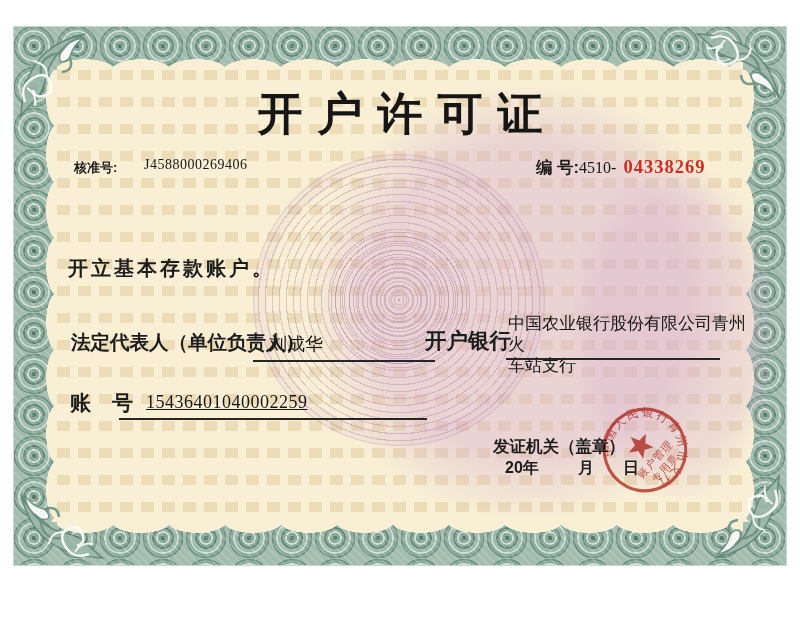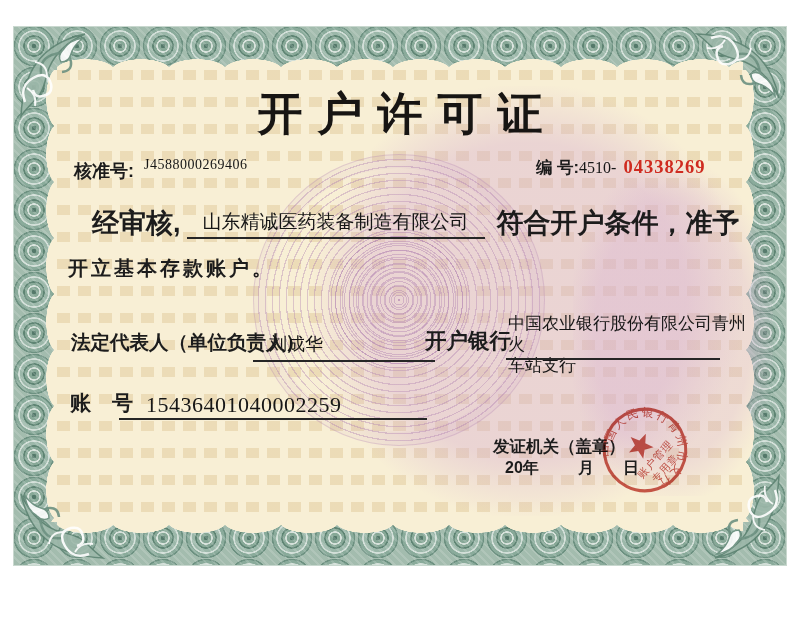--- a/index.html
+++ b/index.html
@@ -72,21 +72,21 @@
     background:repeating-radial-gradient(circle at 50% 50%, rgba(178,132,178,.45) 0 1px, rgba(178,132,178,0) 1px 4.5px);
   }
   
   .lbl{font-family:"Liberation Sans",sans-serif;font-weight:bold;color:#1c1c1c;}
   .val{font-family:"Liberation Serif",serif;color:#161616;}
   .title{
     position:absolute;left:0;right:0;top:58px;text-align:center;
     font-family:"Liberation Serif",serif;font-weight:bold;font-size:45px;
     letter-spacing:15px;color:#171513;text-indent:15px;
   }
-  .approval-label{position:absolute;left:61px;top:133px;font-size:18px;text-align:right;}
+  .approval-label{position:absolute;left:61px;top:133px;font-size:13px;text-align:right;}
   .approval-value{position:absolute;left:131px;top:131px;font-size:14px;letter-spacing:.5px;}
   .serial-row{position:absolute;left:523px;top:131px;display:flex;align-items:baseline;}
   .serial-label{font-size:16.5px;}
   .serial-prefix{font-size:16px;}
   .serial-number{font-size:18.5px;font-weight:bold;letter-spacing:1px;margin-left:7px;}
   .sentence1{position:absolute;left:79px;top:182px;display:flex;align-items:flex-end;}
   .s1-prefix{font-size:27px;line-height:1.15;}
   .company-underline{
     width:298px;margin:0 4px 0 6px;text-align:center;border-bottom:2px solid #262626;
     font-size:19px;padding-bottom:4px;line-height:1.1;
@@ -97,21 +97,21 @@
   .rep-underline{
     position:absolute;left:240px;top:306px;width:166px;height:28px;
     border-bottom:2px solid #262626;font-size:18px;padding-left:16px;
   }
   .bank-label{position:absolute;left:412px;top:300px;font-size:21.5px;}
   .bank-name{position:absolute;left:495px;top:287px;width:252px;font-size:17px;line-height:21px;}
   .bank-underline{position:absolute;left:493px;top:332px;width:214px;border-top:2px solid #262626;}
   .account-label{position:absolute;left:57px;top:363px;font-size:21px;}
   .account-underline{
     position:absolute;left:106px;top:366px;width:281px;height:26px;
-    border-bottom:2px solid #262626;font-size:22px;padding-left:27px;letter-spacing:.5px;
+    border-bottom:2px solid #262626;font-size:18px;padding-left:27px;letter-spacing:.5px;text-decoration:underline;
   }
   .issuer-label{position:absolute;left:480px;top:410px;font-size:16.5px;}
   .date-row{position:absolute;left:0;top:432px;font-size:16px;font-weight:bold;color:#1c1c1c;}
   .d-y{position:absolute;left:492px;white-space:nowrap;}
   .d-m{position:absolute;left:565px;}
   .d-d{position:absolute;left:610px;}
   
   .seal{
     position:absolute;left:576px;top:368px;width:112px;height:112px;
     transform:rotate(-18deg);opacity:.88;mix-blend-mode:multiply;pointer-events:none;
@@ -163,25 +163,20 @@
 
   <div class="lbl approval-label">核准号:</div>
   <div class="val approval-value">J4588000269406</div>
 
   <div class="serial-row">
     <span class="lbl serial-label">编 号:</span>
     <span class="val serial-prefix">4510-</span>
     <span class="val serial-number" style="color:#cf2b20;">04338269</span>
   </div>
 
-  <div class="sentence1">
-    <span class="lbl s1-prefix">经审核,</span>
-    <span class="val company-underline">山东精诚医药装备制造有限公司</span>
-    <span class="lbl s1-suffix">符合开户条件，准予</span>
-  </div>
   <div class="lbl sentence2">开立基本存款账户。</div>
 
   <div class="lbl rep-label">法定代表人（单位负责人）</div>
   <div class="val rep-underline">刘成华</div>
 
   <div class="lbl bank-label">开户银行</div>
   <div class="val bank-name">
     <div>中国农业银行股份有限公司青州火</div>
     <div>车站支行</div>
   </div>

